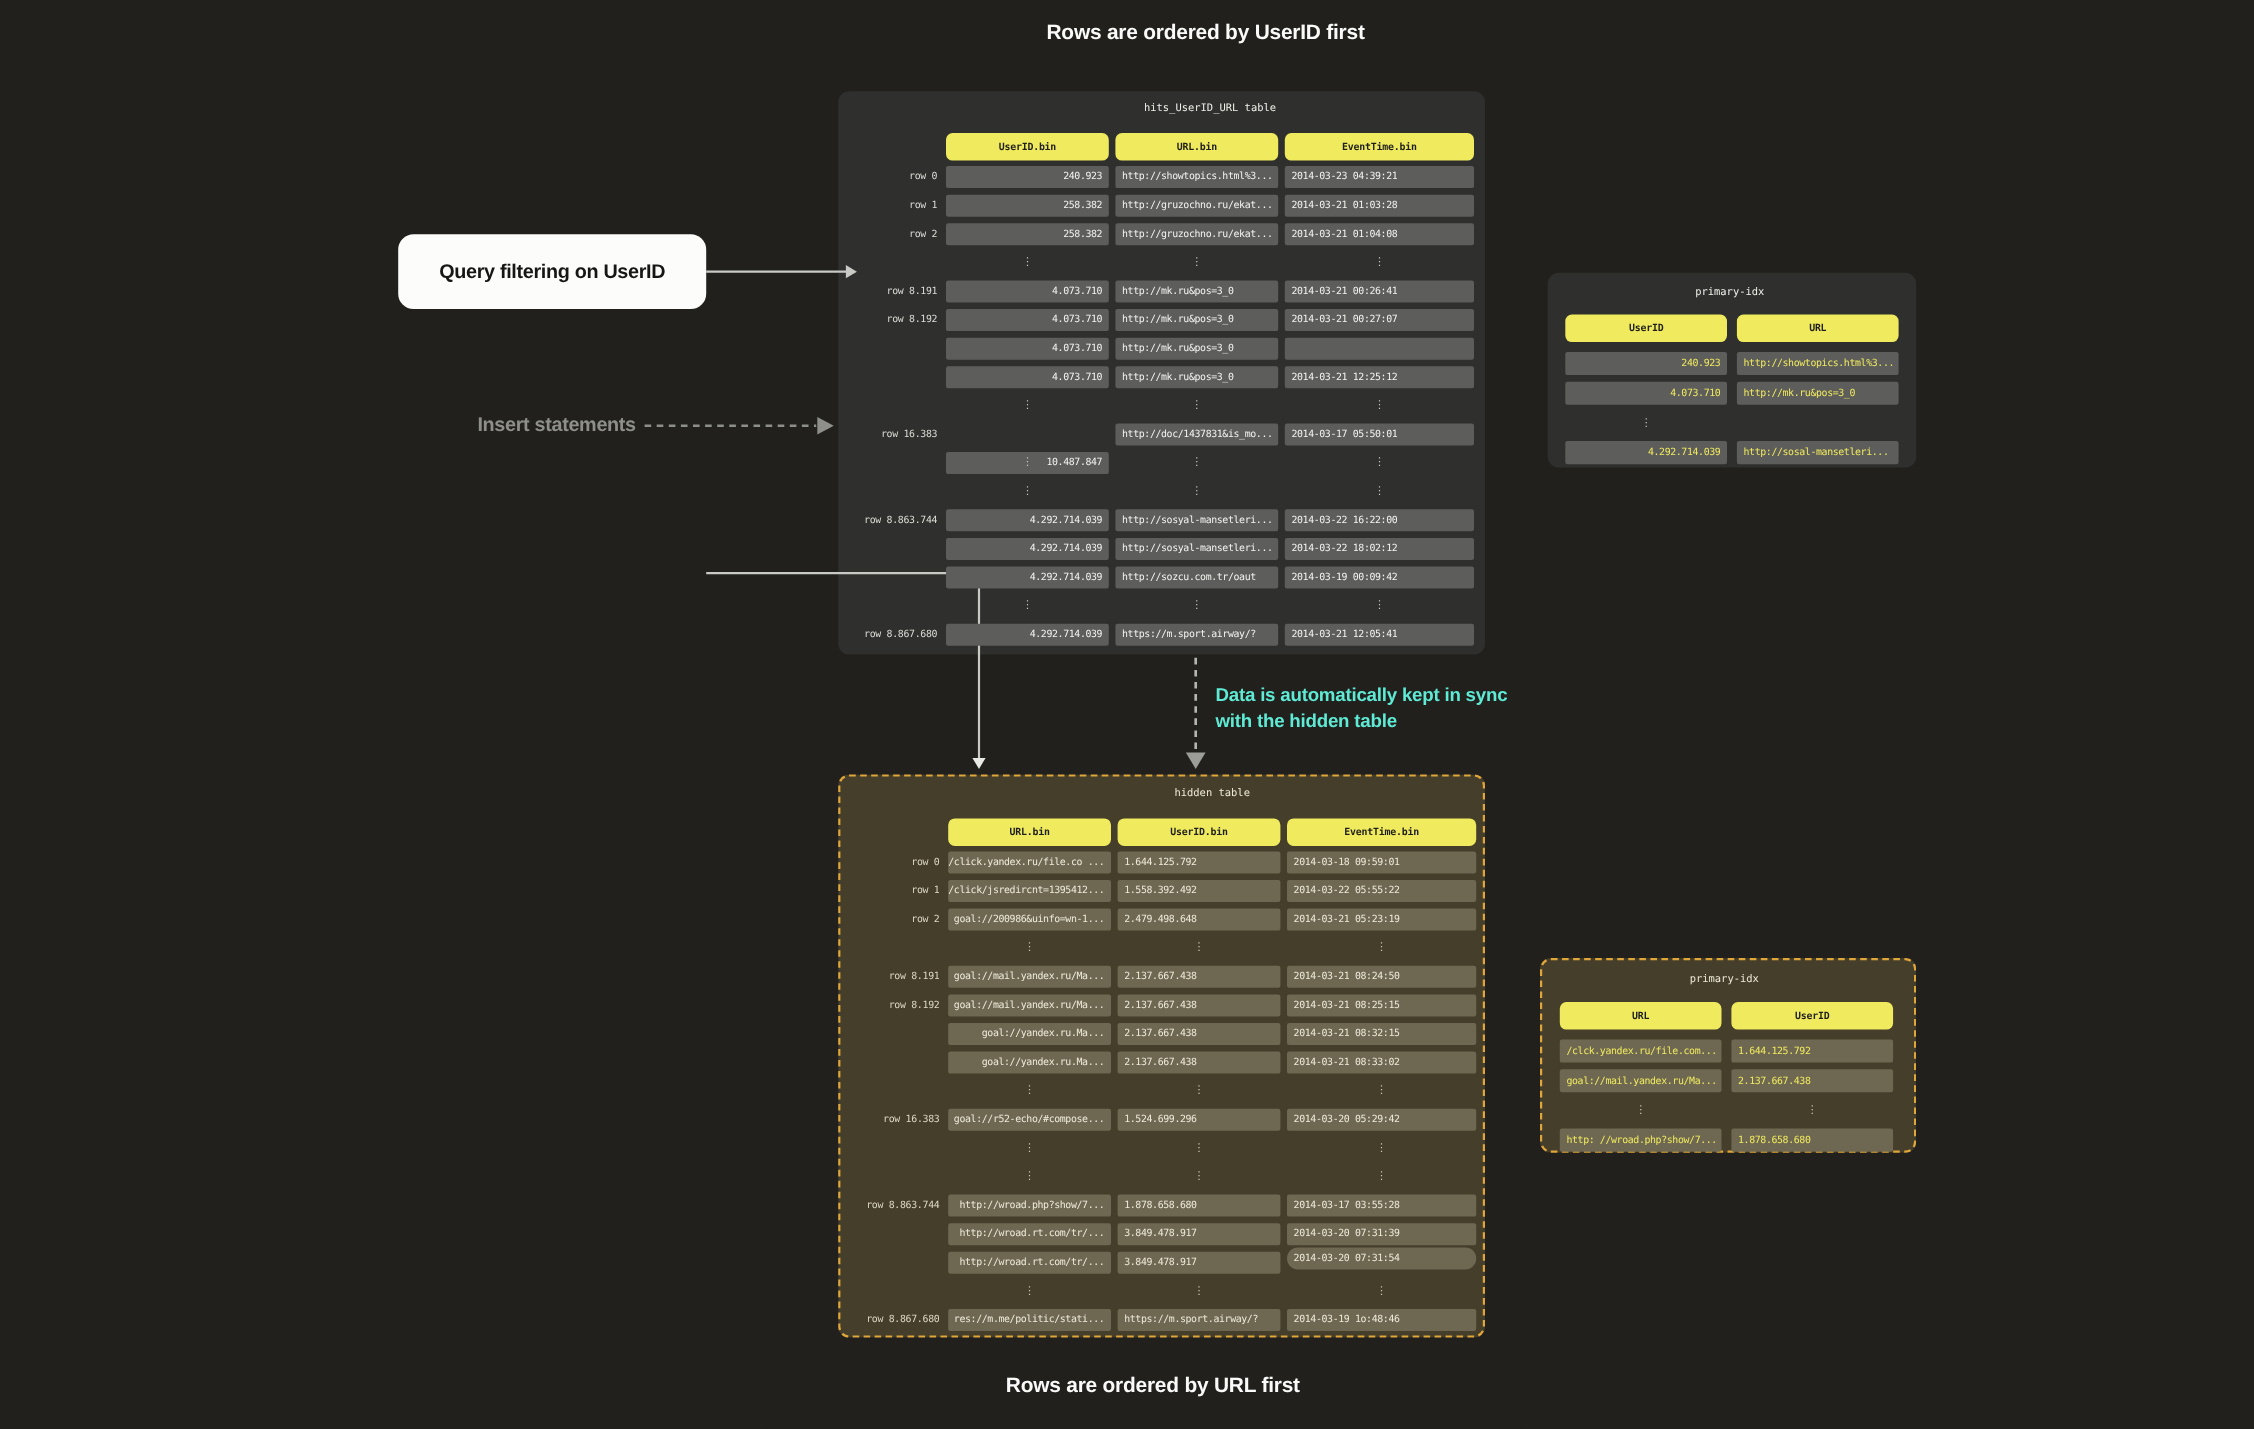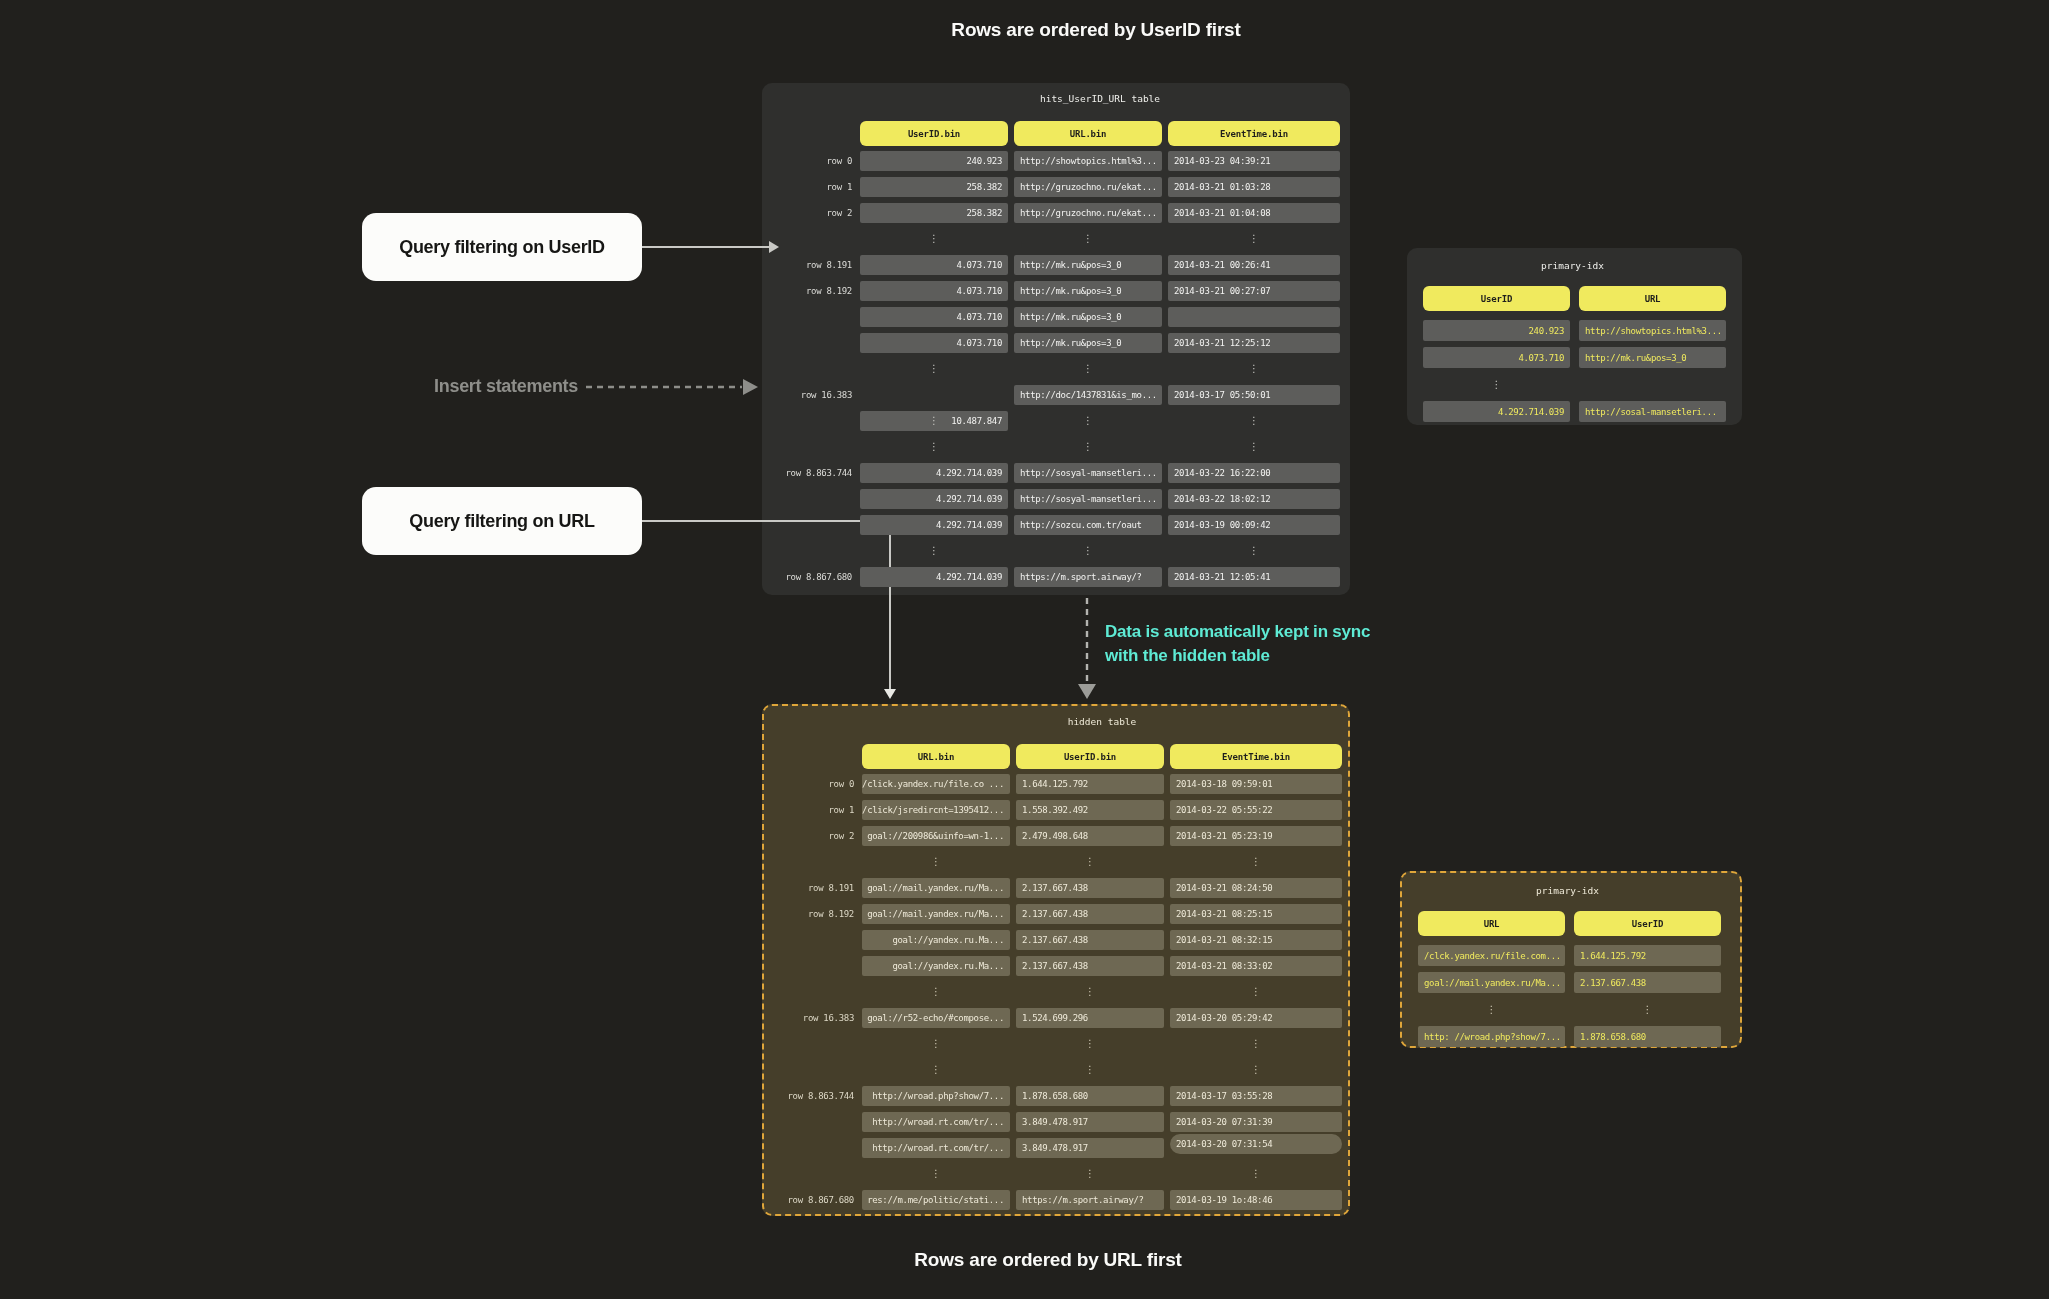--- a/index.html
+++ b/index.html
@@ -68,23 +68,20 @@
 
   <div class="h-title" id="title-top">Rows are ordered by UserID first</div>
   <div class="h-title" id="title-bottom">Rows are ordered by URL first</div>
 
   <div class="callout-box" id="box-userid">
     <span>Query filtering on UserID</span>
   </div>
 
   <div class="insert-label">Insert statements</div>
 
-  <div class="callout-box" id="box-url">
-    <span>Query filtering on URL</span>
-  </div>
 
 
   <div class="note" id="note-sync">
     <div>Data is automatically kept in sync</div>
     <div>with the hidden table</div>
   </div>
 
   <svg id="arrows" width="2049" height="1299" viewBox="0 0 2049 1299">
 
     <g>

